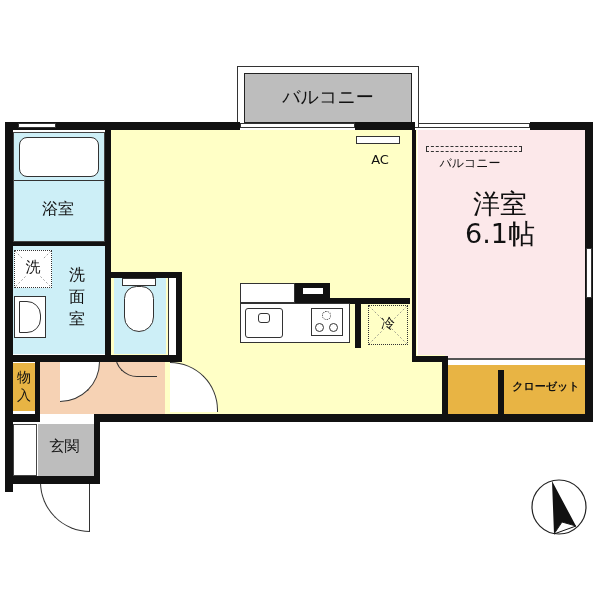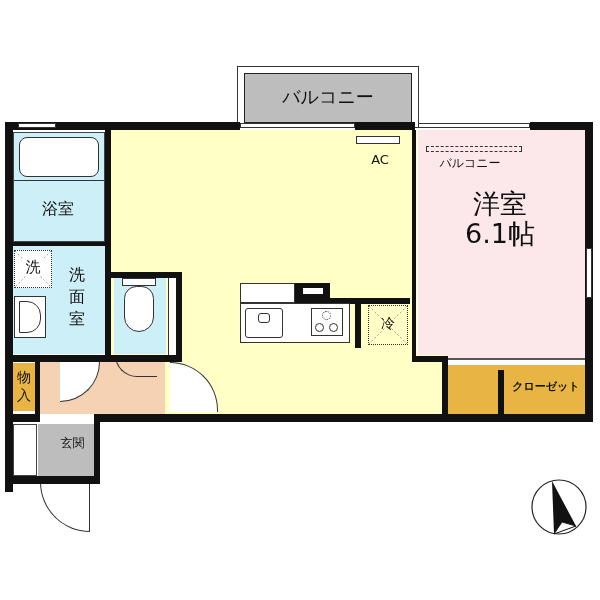--- a/index.html
+++ b/index.html
@@ -61,21 +61,21 @@
 <div class="abs" style="left:115px; top:355px; width:42px; height:22px; border-bottom:1px solid #333; border-left:1px solid #333; border-bottom-left-radius:42px;"></div>
 
 <div class="abs" style="left:13px; top:363px; width:22px; height:48px; background:#E8B444;"></div>
 <div class="room-label" style="left:13px; top:368px; width:22px; font-size:14px; line-height:18px;">
   <div>物</div>
   <div>入</div>
 </div>
 
 <div class="abs" style="left:38px; top:424px; width:57px; height:52px; background:#BDBDBD;"></div>
 <div class="abs" style="left:13px; top:424px; width:24px; height:52px; background:#fff; border:1px solid #444;"></div>
-<div class="room-label" style="left:44px; top:438px; width:57px; font-size:12px;font-family:Liberation Mono, monospace;">玄関</div>
+<div class="room-label" style="left:36px; top:438px; width:57px; font-size:15px;">玄関</div>
 
 <div class="abs" style="left:40px; top:482px; width:50px; height:50px; border-left:1px solid #333; border-bottom:1px solid #333; border-bottom-left-radius:50px;"></div>
 <div class="abs" style="left:89px; top:482px; width:1px; height:50px; background:#333;"></div>
 
 <div class="abs" style="left:448px; top:365px; width:137px; height:50px; background:#E8B444;"></div>
 <div class="room-label" style="left:505px; top:381px; width:82px; font-size:11px; font-weight:bold;">クローゼット</div>
 
 <div class="abs" style="left:448px; top:358px; width:138px; height:2px; background:#555;"></div>
 
 <div class="wall" style="left:5px; top:122px; width:235px; height:8px;"></div>

